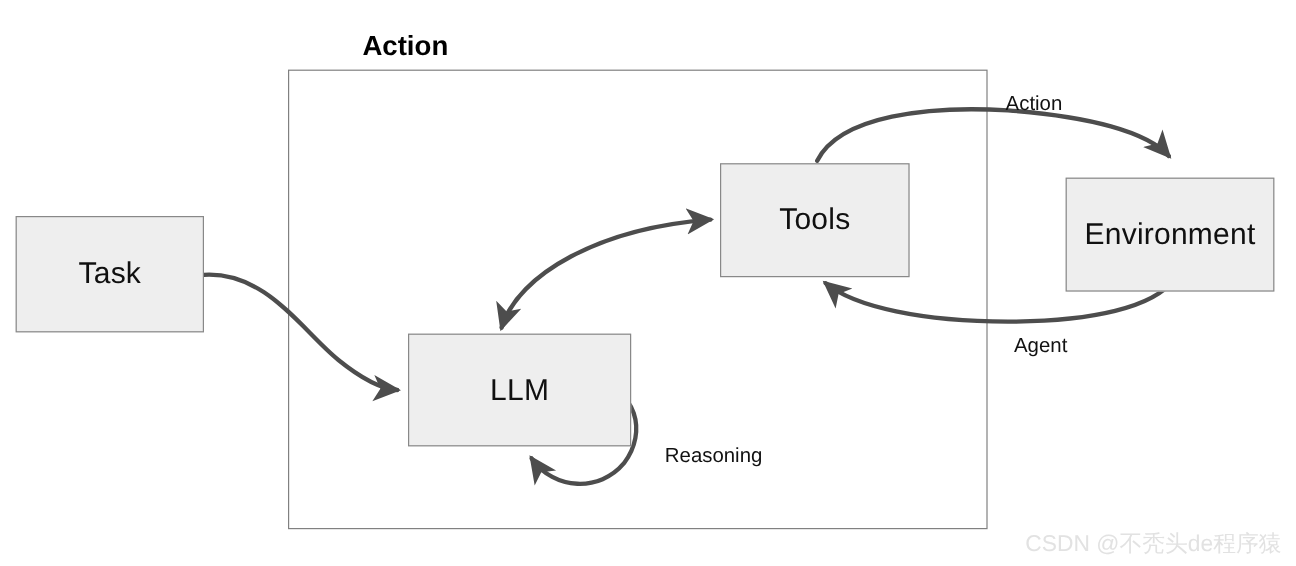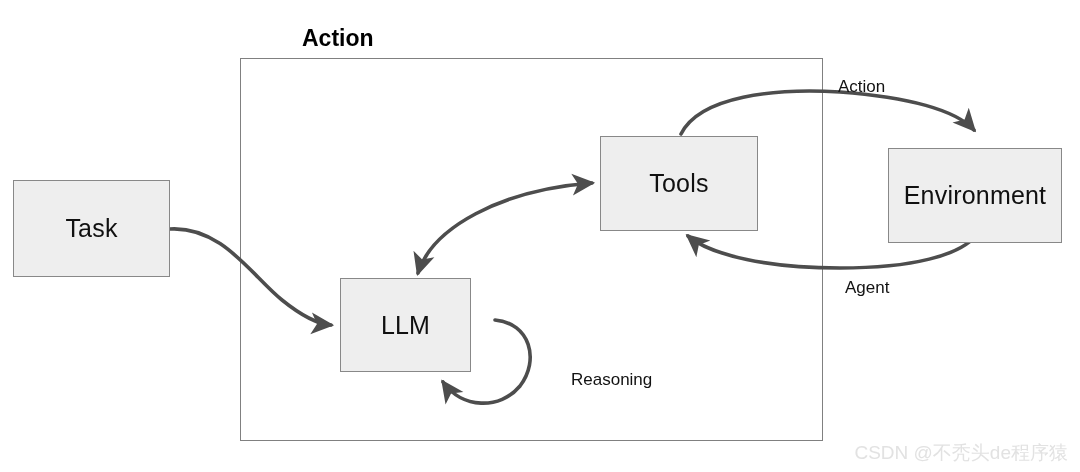--- a/index.html
+++ b/index.html
@@ -96,33 +96,33 @@
 
     <path d="M 978 233 C 962 256 910 268 840 268 C 770 268 712 256 688 236" fill="none" stroke="#4d4d4d" stroke-width="3.6" stroke-linecap="round" marker-end="url(#arrowEnd)"></path>
 
     <path d="M 495 320 C 530 323 540 360 520 386 C 500 410 462 409 443 382" fill="none" stroke="#4d4d4d" stroke-width="3.6" stroke-linecap="round" marker-end="url(#arrowEnd)"></path>
   </svg>
 
   <div class="node-box" style="left:13px; top:180px; width:157px; height:97px;">
     <span>Task</span>
   </div>
 
-  <div class="node-box" style="left:340px; top:278px; width:131px; height:94px;">
+  <div class="node-box" style="left:340px; top:278px; width:186px; height:94px;">
     <span>LLM</span>
   </div>
 
   <div class="node-box" style="left:600px; top:136px; width:158px; height:95px;">
     <span>Tools</span>
   </div>
 
   <div class="node-box" style="left:888px; top:148px; width:174px; height:95px;">
     <span>Environment</span>
   </div>
 
   <div class="edge-label" style="left:838px; top:77px;">Action</div>
 
   <div class="edge-label" style="left:845px; top:278px;">Agent</div>
 
-  <div class="edge-label" style="left:571px; top:370px;">Reasoning</div>
+  <div class="edge-label" style="left:554px; top:370px;">Reasoning</div>
 
   <div class="watermark">CSDN @不秃头de程序猿</div>
 
 </div>
 
 </body></html>

